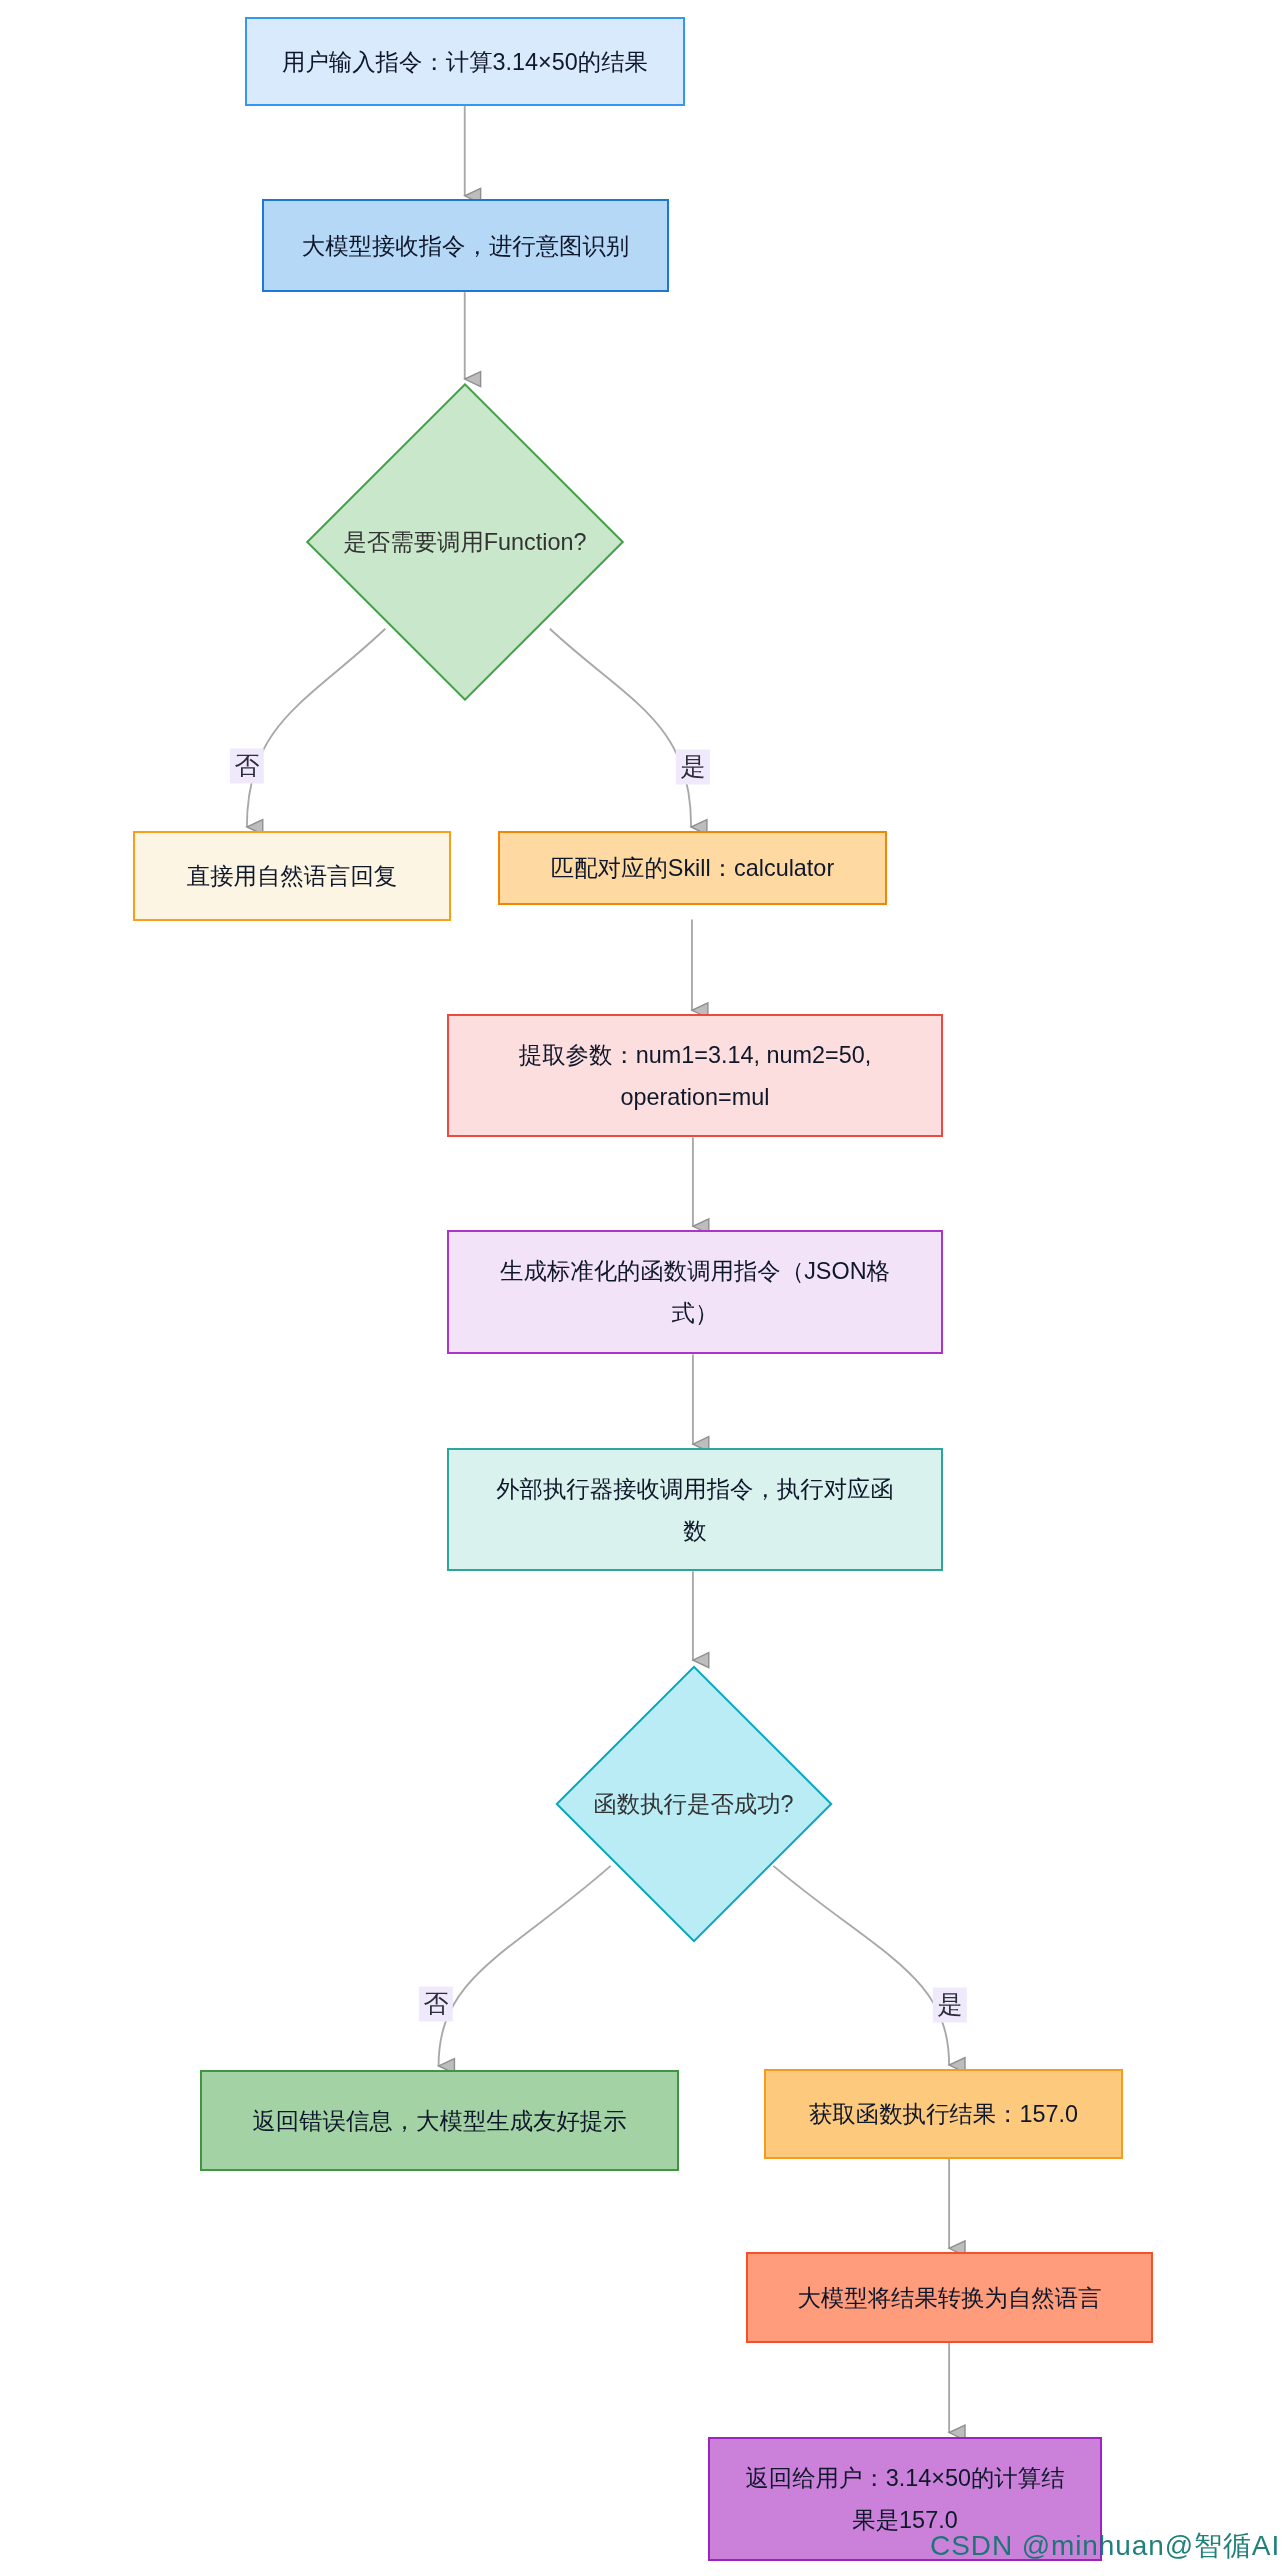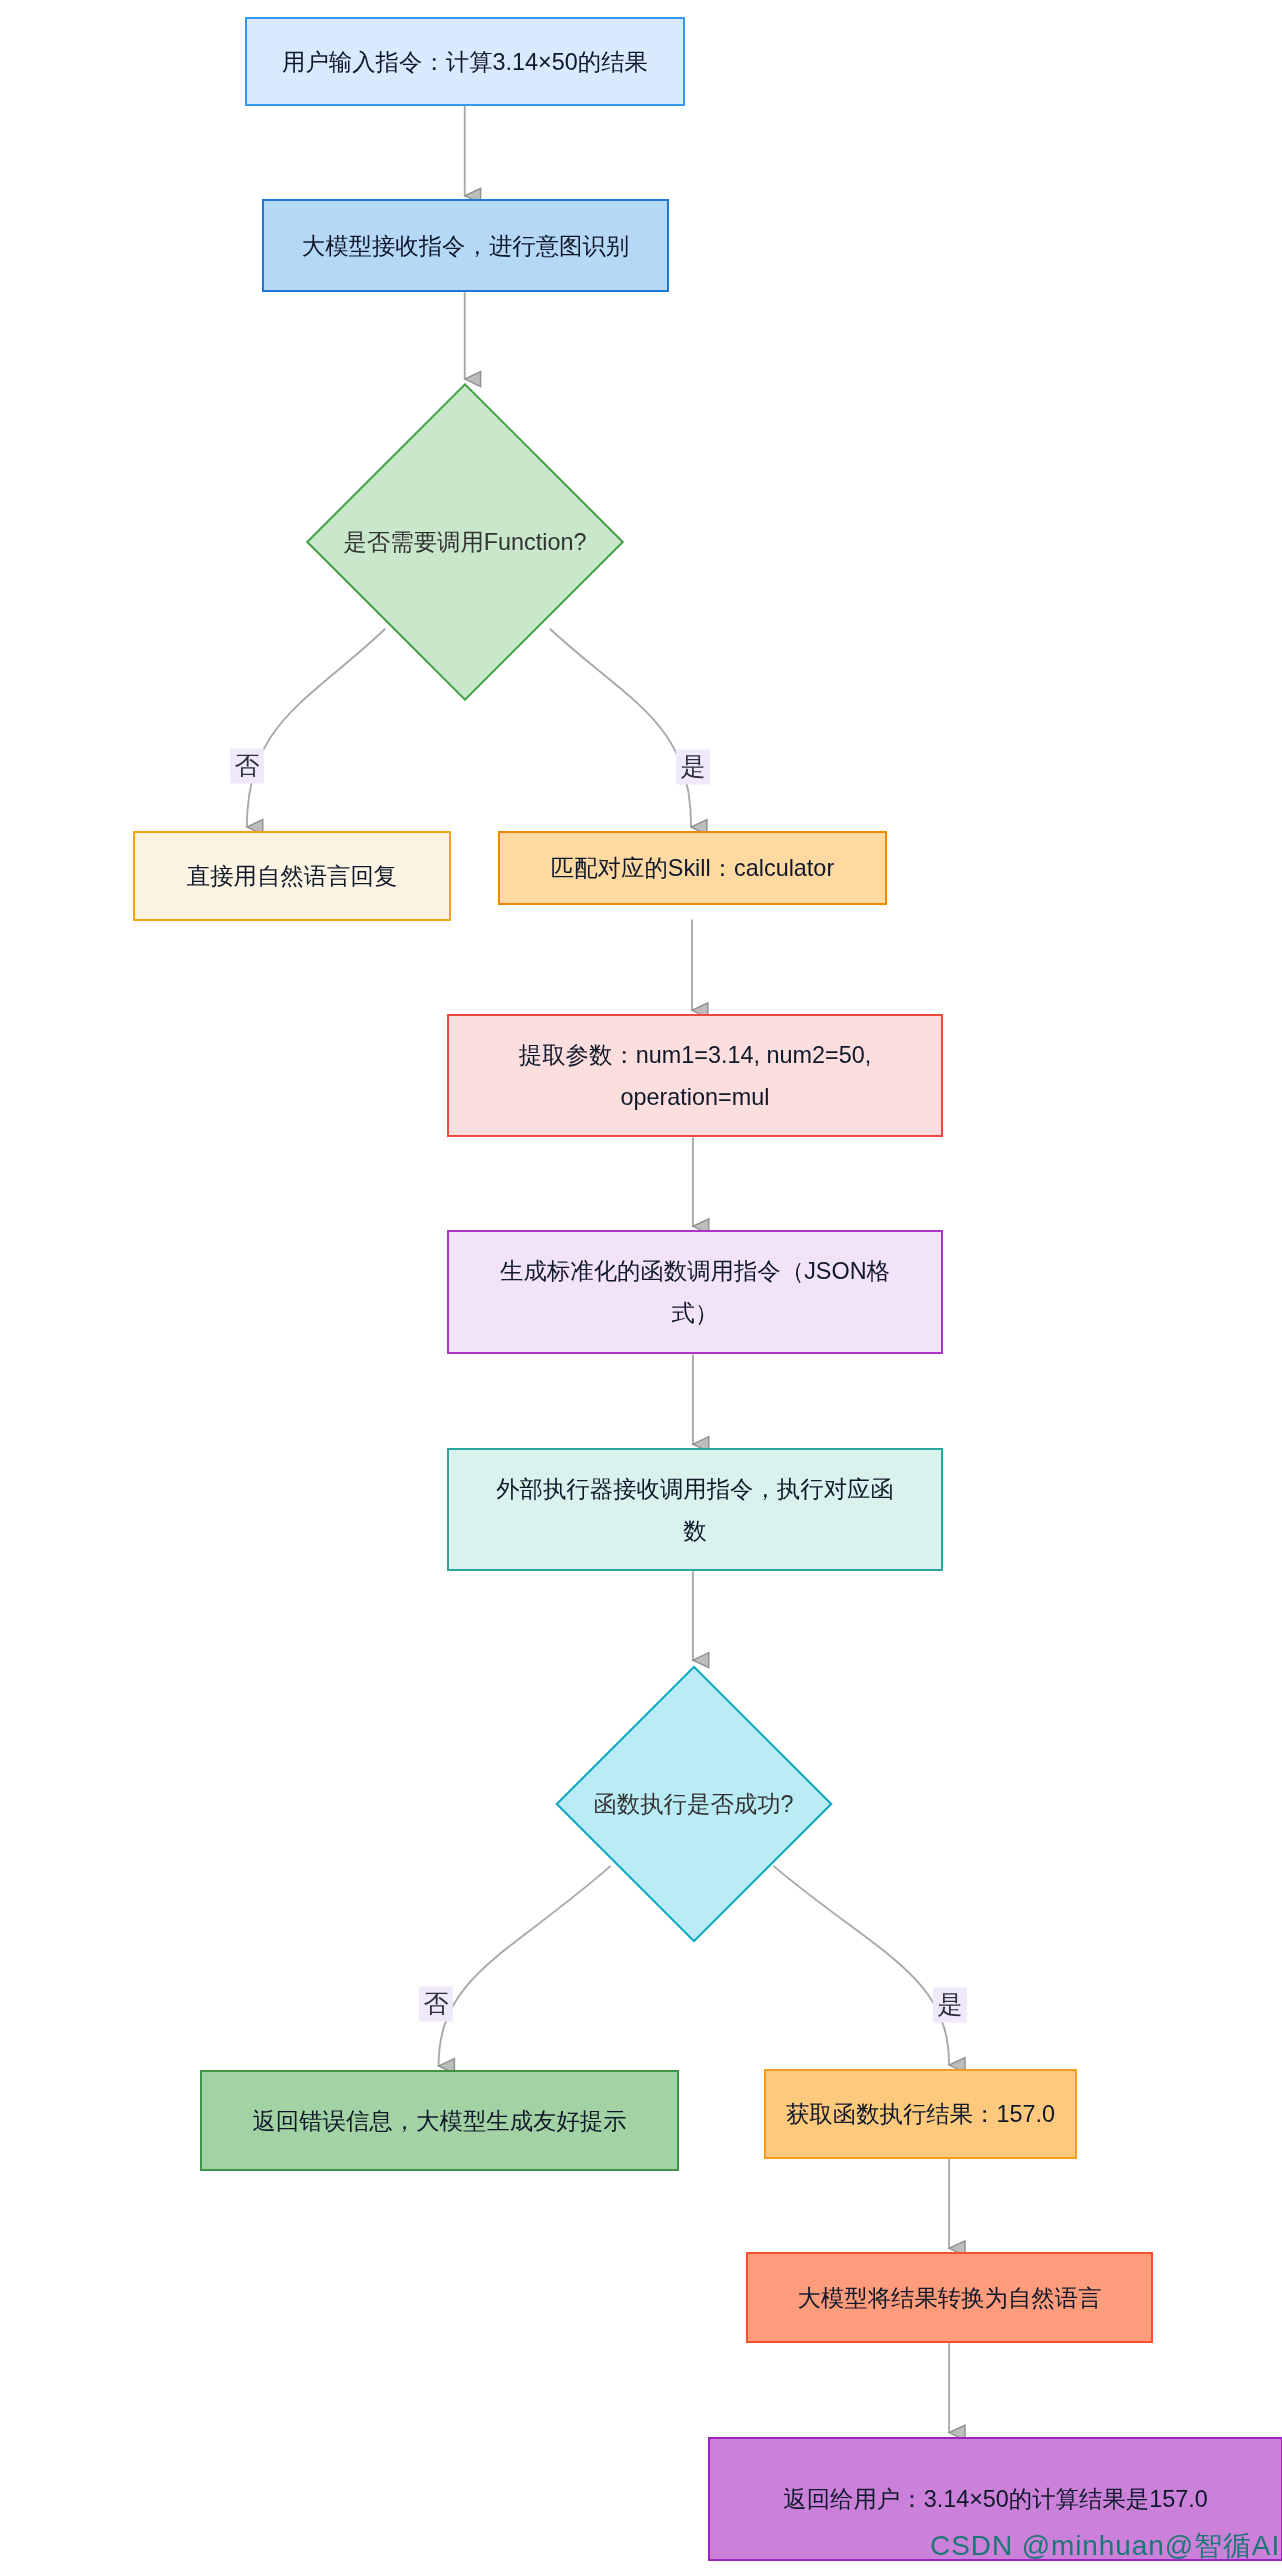--- a/index.html
+++ b/index.html
@@ -16,23 +16,23 @@
   }
   
   .n-a{left:245px;top:17px;width:440px;height:89px;background:#d8eafc;border-color:#3498f0;}
   .n-b{left:262px;top:199px;width:407px;height:93px;background:#b5d8f6;border-color:#1c78d4;}
   .n-d{left:89px;top:831px;width:318px;height:90px;background:#fdf5e3;border-color:#f9a01b;margin-left:44px;}
   .n-e{left:498px;top:831px;width:389px;height:74px;background:#fed9a2;border-color:#ef8705;}
   .n-f{left:447px;top:1014px;width:496px;height:123px;background:#fcdede;border-color:#f0483e;padding:0 25px;}
   .n-g{left:447px;top:1230px;width:496px;height:124px;background:#f3e3f9;border-color:#ab35c9;padding:0 47px;}
   .n-h{left:447px;top:1448px;width:496px;height:123px;background:#daf2ed;border-color:#2aa79a;padding:0 47px;}
   .n-j{left:200px;top:2070px;width:479px;height:101px;background:#a3d3a5;border-color:#3f9544;}
-  .n-k{left:764px;top:2069px;width:313px;height:90px;background:#fdc97d;border-color:#f59b1e;}
+  .n-k{left:764px;top:2069px;width:359px;height:90px;background:#fdc97d;border-color:#f59b1e;}
   .n-l{left:746px;top:2252px;width:407px;height:91px;background:#fe9c7b;border-color:#f4502a;}
-  .n-m{left:708px;top:2437px;width:575px;height:124px;background:#cb81da;border-color:#9e23c0;padding:0 28px;}
+  .n-m{left:708px;top:2437px;width:394px;height:124px;background:#cb81da;border-color:#9e23c0;padding:0 28px;}
   
   .diamond{position:absolute;z-index:2;}
   .dm-c{left:306px;top:382px;width:318px;height:320px;}
   .dm-i{left:554px;top:1664px;width:279px;height:279px;}
   .diamond .shape{
     position:absolute;left:50%;top:50%;box-sizing:border-box;
     transform:translate(-50%,-50%) rotate(45deg);
   }
   .dm-c .shape{width:225px;height:225px;background:#c9e7ca;border:2.8px solid #43a047;}
   .dm-i .shape{width:196px;height:196px;background:#b9ecf5;border:2.8px solid #0aa6bd;}

